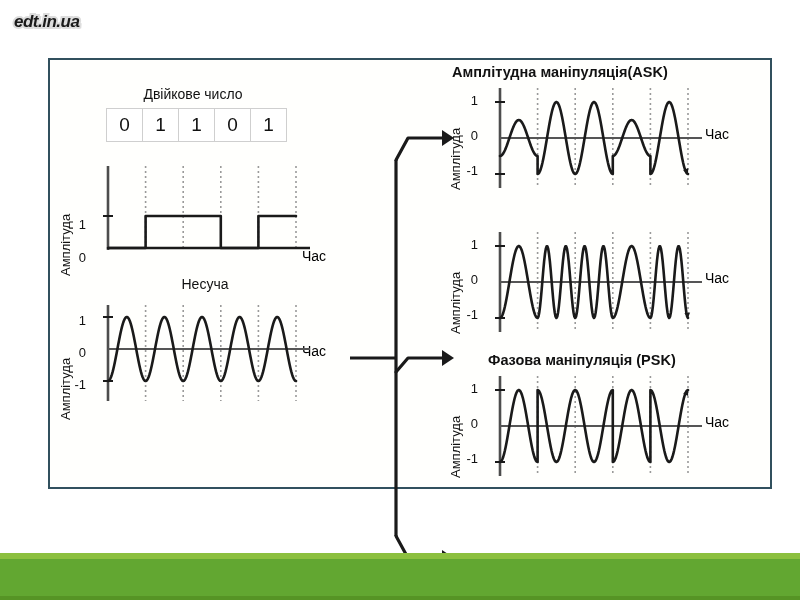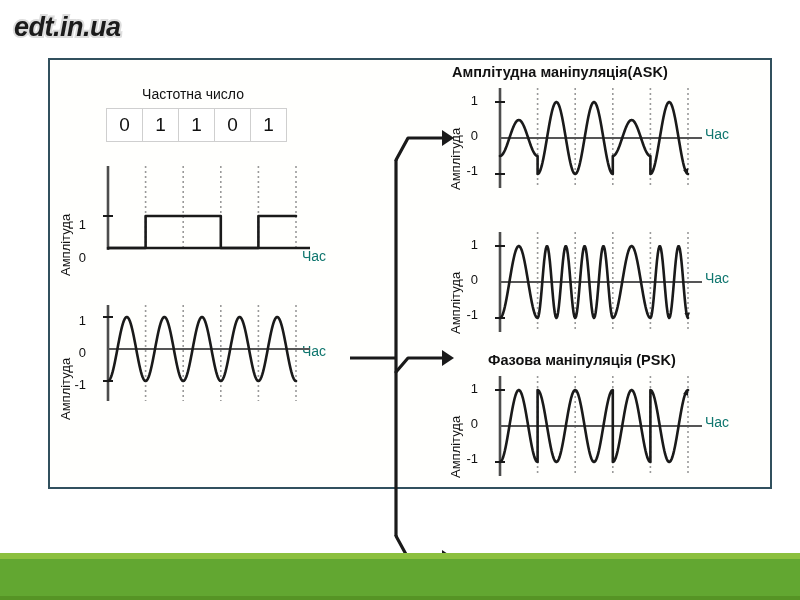--- a/index.html
+++ b/index.html
@@ -5,21 +5,21 @@
   html,body{margin:0;padding:0;}
   body{
     width:800px;height:600px;background:#ffffff;
     font-family:"Liberation Sans", sans-serif;
     overflow:hidden;position:relative;
   }
 
   
   #watermark{
     position:absolute;left:14px;top:12px;
-    font-size:27px;font-weight:bold;font-style:italic;
+    font-size:17px;font-weight:bold;font-style:italic;
     letter-spacing:-0.5px;
     color:#1b1b1b;
     -webkit-text-stroke:4px #dddddd;
     paint-order:stroke fill;
     white-space:nowrap;
     user-select:none;
   }
 
   
   #frame{
@@ -41,21 +41,21 @@
   }
   .ctitle{
     position:absolute;text-align:center;
     font-size:14px;color:#111;white-space:nowrap;
   }
   .ptitle{
     position:absolute;text-align:right;
     font-size:14.5px;font-weight:bold;color:#111;white-space:nowrap;
   }
   .tlabel{
-    position:absolute;font-size:14px;color:#0f766e;white-space:nowrap;
+    position:absolute;font-size:14px;color:#000000;white-space:nowrap;
   }
   .tick{
     position:absolute;font-size:13px;color:#111;text-align:right;
   }
   svg{position:absolute;overflow:visible;}
 
   
   #binbox{
     position:absolute;display:flex;
     border:1px solid #cfcfcf;background:#fff;
@@ -73,21 +73,21 @@
   #greenmain{position:absolute;left:0;top:559px;width:800px;height:37px;background:#62a731;}
   #greenshadow{position:absolute;left:0;top:596px;width:800px;height:4px;background:#569425;}
 </style>
 </head>
 <body>
 
 <div id="watermark">edt.in.ua</div>
 
 <div id="frame">
 
-  <div class="ctitle" style="left:28px;top:26px;width:230px;">Частотна число</div>
+  <div class="ctitle" style="left:28px;top:26px;width:230px;">Двійкове число</div>
 
   <div id="binbox" style="left:56px;top:48px;">
     <div class="cell">0</div>
     <div class="cell">1</div>
     <div class="cell">1</div>
     <div class="cell">0</div>
     <div class="cell">1</div>
   </div>
 
   <div class="vlabel" style="left:8px;top:124px;height:92px;">Амплітуда</div>
@@ -99,20 +99,21 @@
       <line x1="55.6" y1="10" x2="55.6" y2="94" stroke="#9a9a9a" stroke-width="1.6" stroke-dasharray="2,3"></line>
       <line x1="93.2" y1="10" x2="93.2" y2="94" stroke="#9a9a9a" stroke-width="1.6" stroke-dasharray="2,3"></line>
       <line x1="130.8" y1="10" x2="130.8" y2="94" stroke="#9a9a9a" stroke-width="1.6" stroke-dasharray="2,3"></line>
       <line x1="168.4" y1="10" x2="168.4" y2="94" stroke="#9a9a9a" stroke-width="1.6" stroke-dasharray="2,3"></line>
       <line x1="206" y1="10" x2="206" y2="94" stroke="#9a9a9a" stroke-width="1.6" stroke-dasharray="2,3"></line>
       <line x1="18" y1="92" x2="220" y2="92" stroke="#1a1a1a" stroke-width="2.4"></line>
       <line x1="13" y1="60" x2="23" y2="60" stroke="#1a1a1a" stroke-width="2"></line>
       <polyline points="18.00,92.00 55.60,92.00 55.60,92.00 55.60,60.00 93.20,60.00 93.20,60.00 130.80,60.00 130.80,60.00 130.80,92.00 168.40,92.00 168.40,92.00 168.40,60.00 206.00,60.00" fill="none" stroke="#1a1a1a" stroke-width="2.6" stroke-linejoin="round" stroke-linecap="round"></polyline>
     </svg>
 
+  <div class="ctitle" style="left:40px;top:216px;width:230px;">Несуча</div>
   <div class="vlabel" style="left:8px;top:262px;height:98px;">Амплітуда</div>
   <div class="tick" style="left:24px;top:253px;width:12px;">1</div>
   <div class="tick" style="left:24px;top:285px;width:12px;">0</div>
   <div class="tick" style="left:18px;top:317px;width:18px;">-1</div>
   <div class="tlabel" style="left:252px;top:283px;">Час</div>
   <svg id="svg-carrier" width="220" height="110" style="left:40px;top:237px;">
       <line x1="18" y1="8" x2="18" y2="104" stroke="#4d4d4d" stroke-width="2.6"></line>
       <line x1="55.6" y1="8" x2="55.6" y2="104" stroke="#9a9a9a" stroke-width="1.6" stroke-dasharray="2,3"></line>
       <line x1="93.2" y1="8" x2="93.2" y2="104" stroke="#9a9a9a" stroke-width="1.6" stroke-dasharray="2,3"></line>
       <line x1="130.8" y1="8" x2="130.8" y2="104" stroke="#9a9a9a" stroke-width="1.6" stroke-dasharray="2,3"></line>

